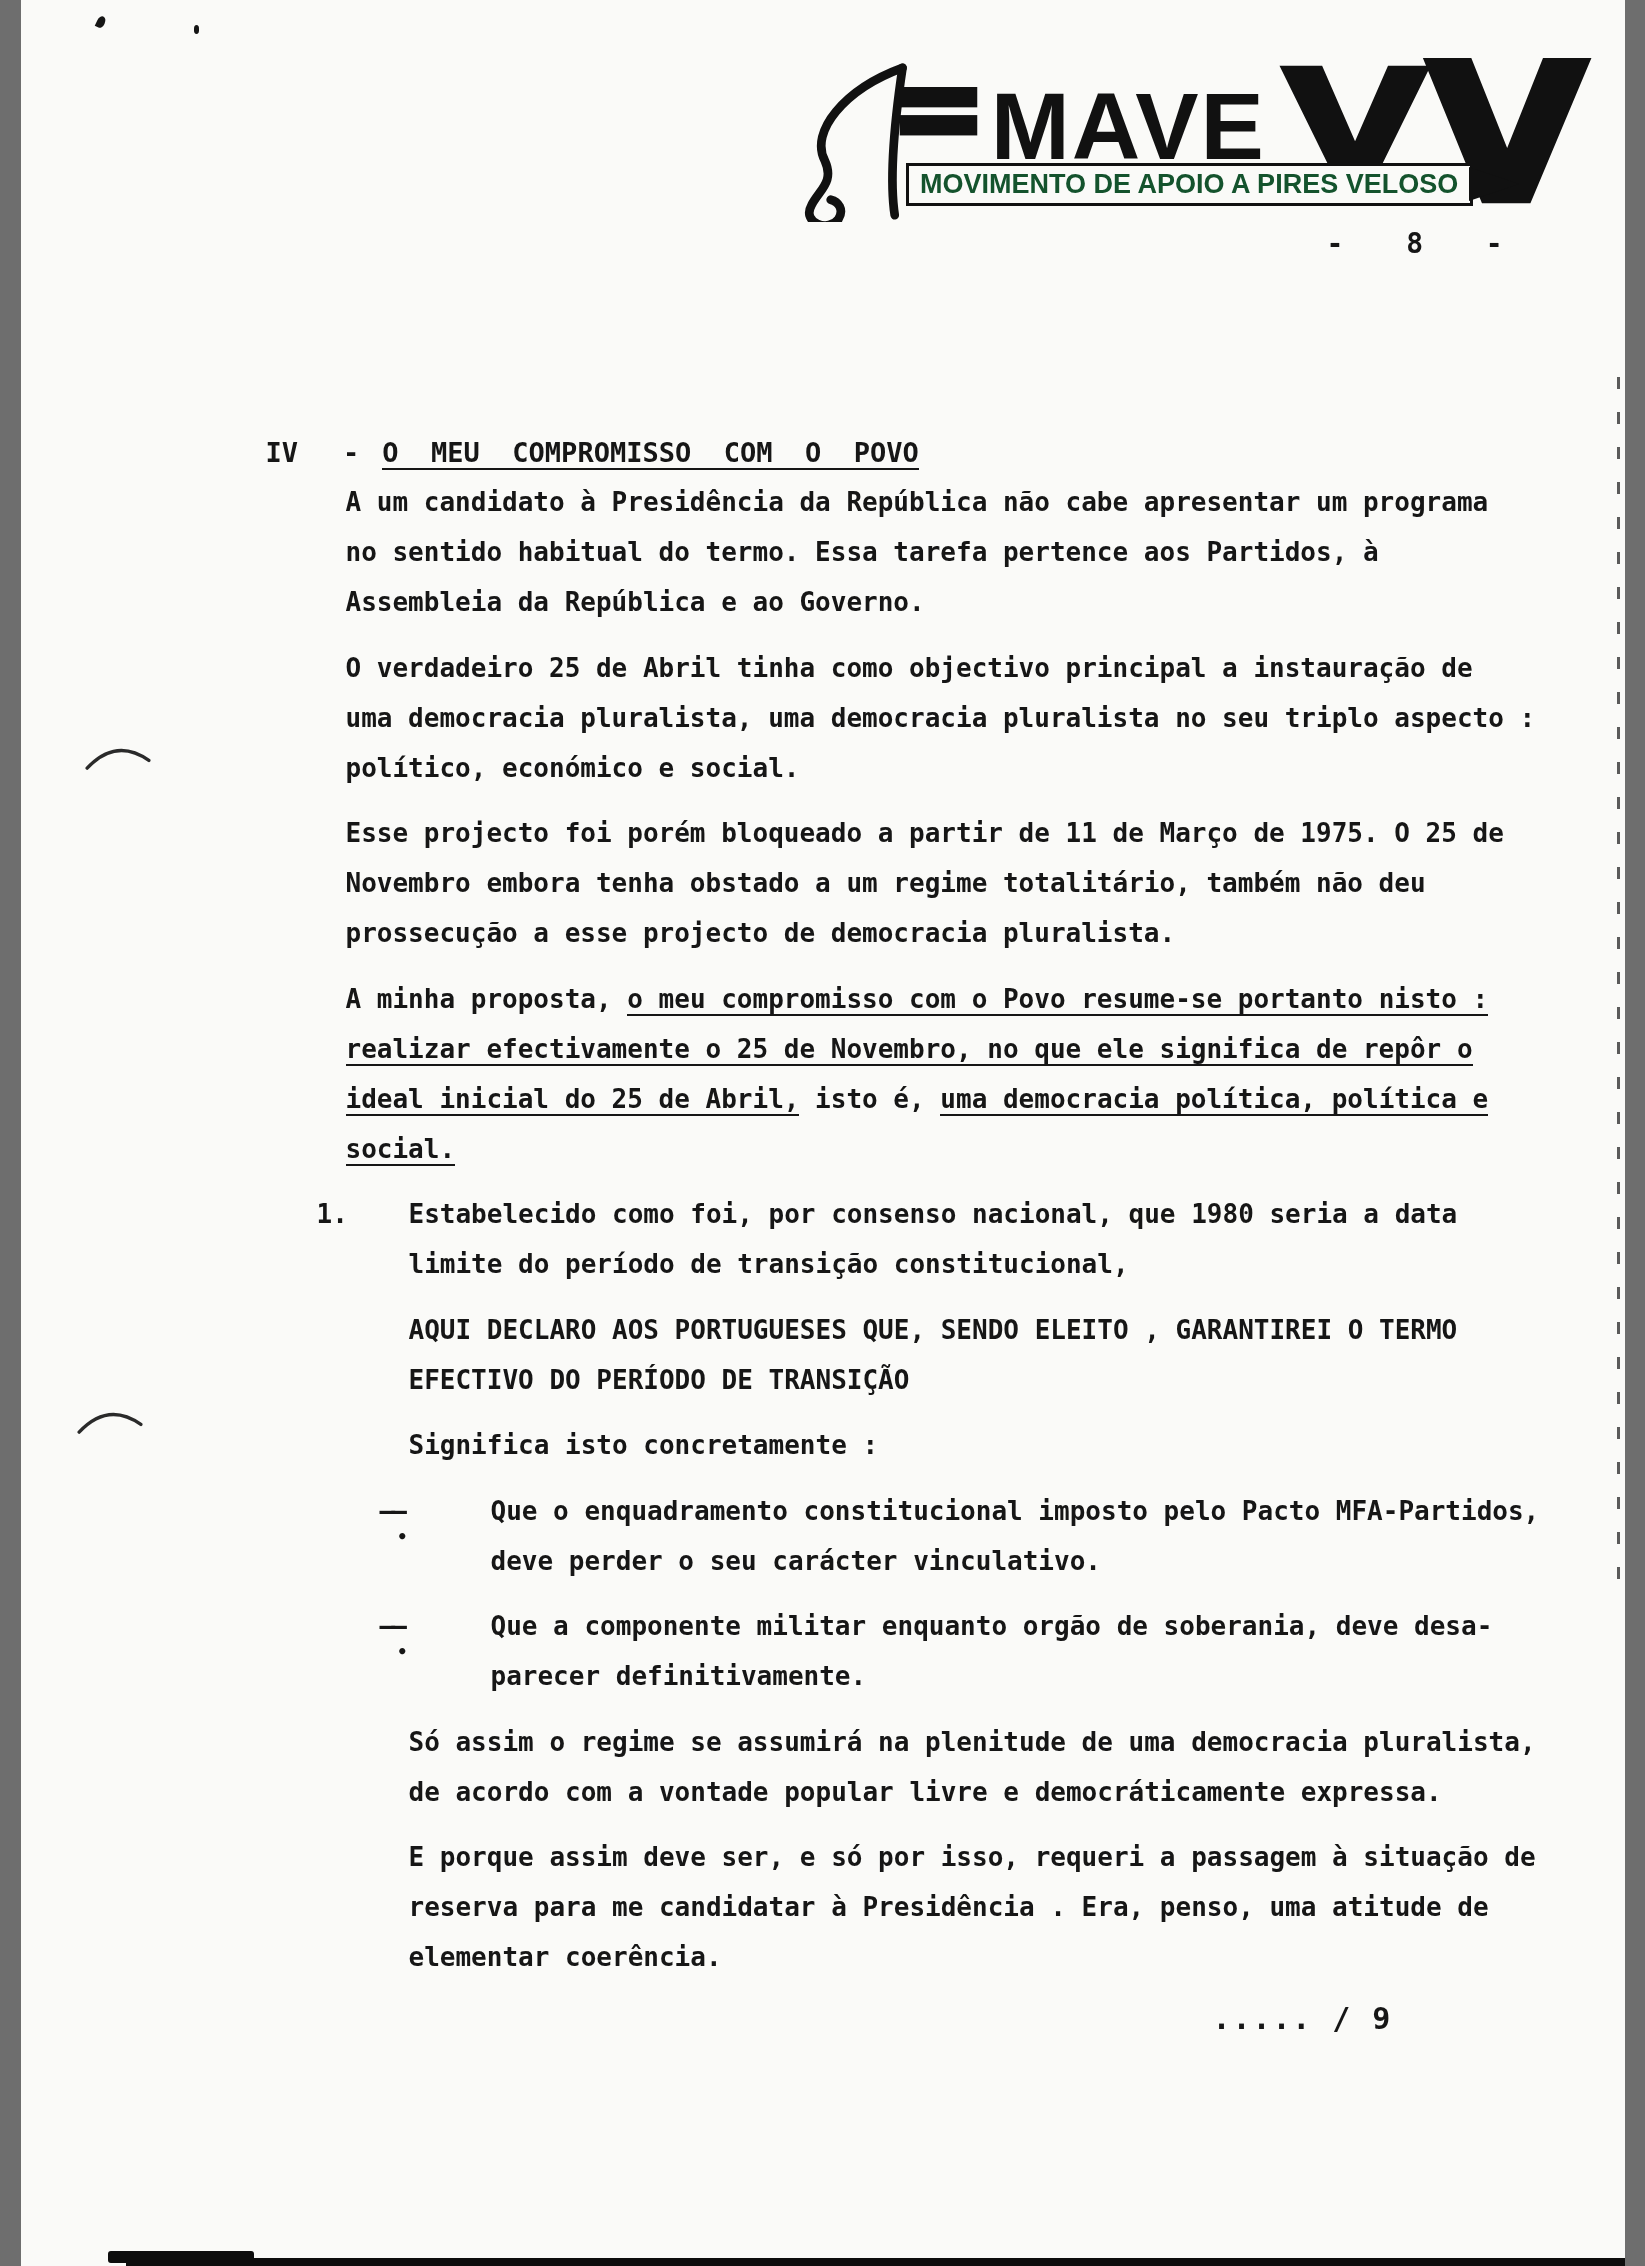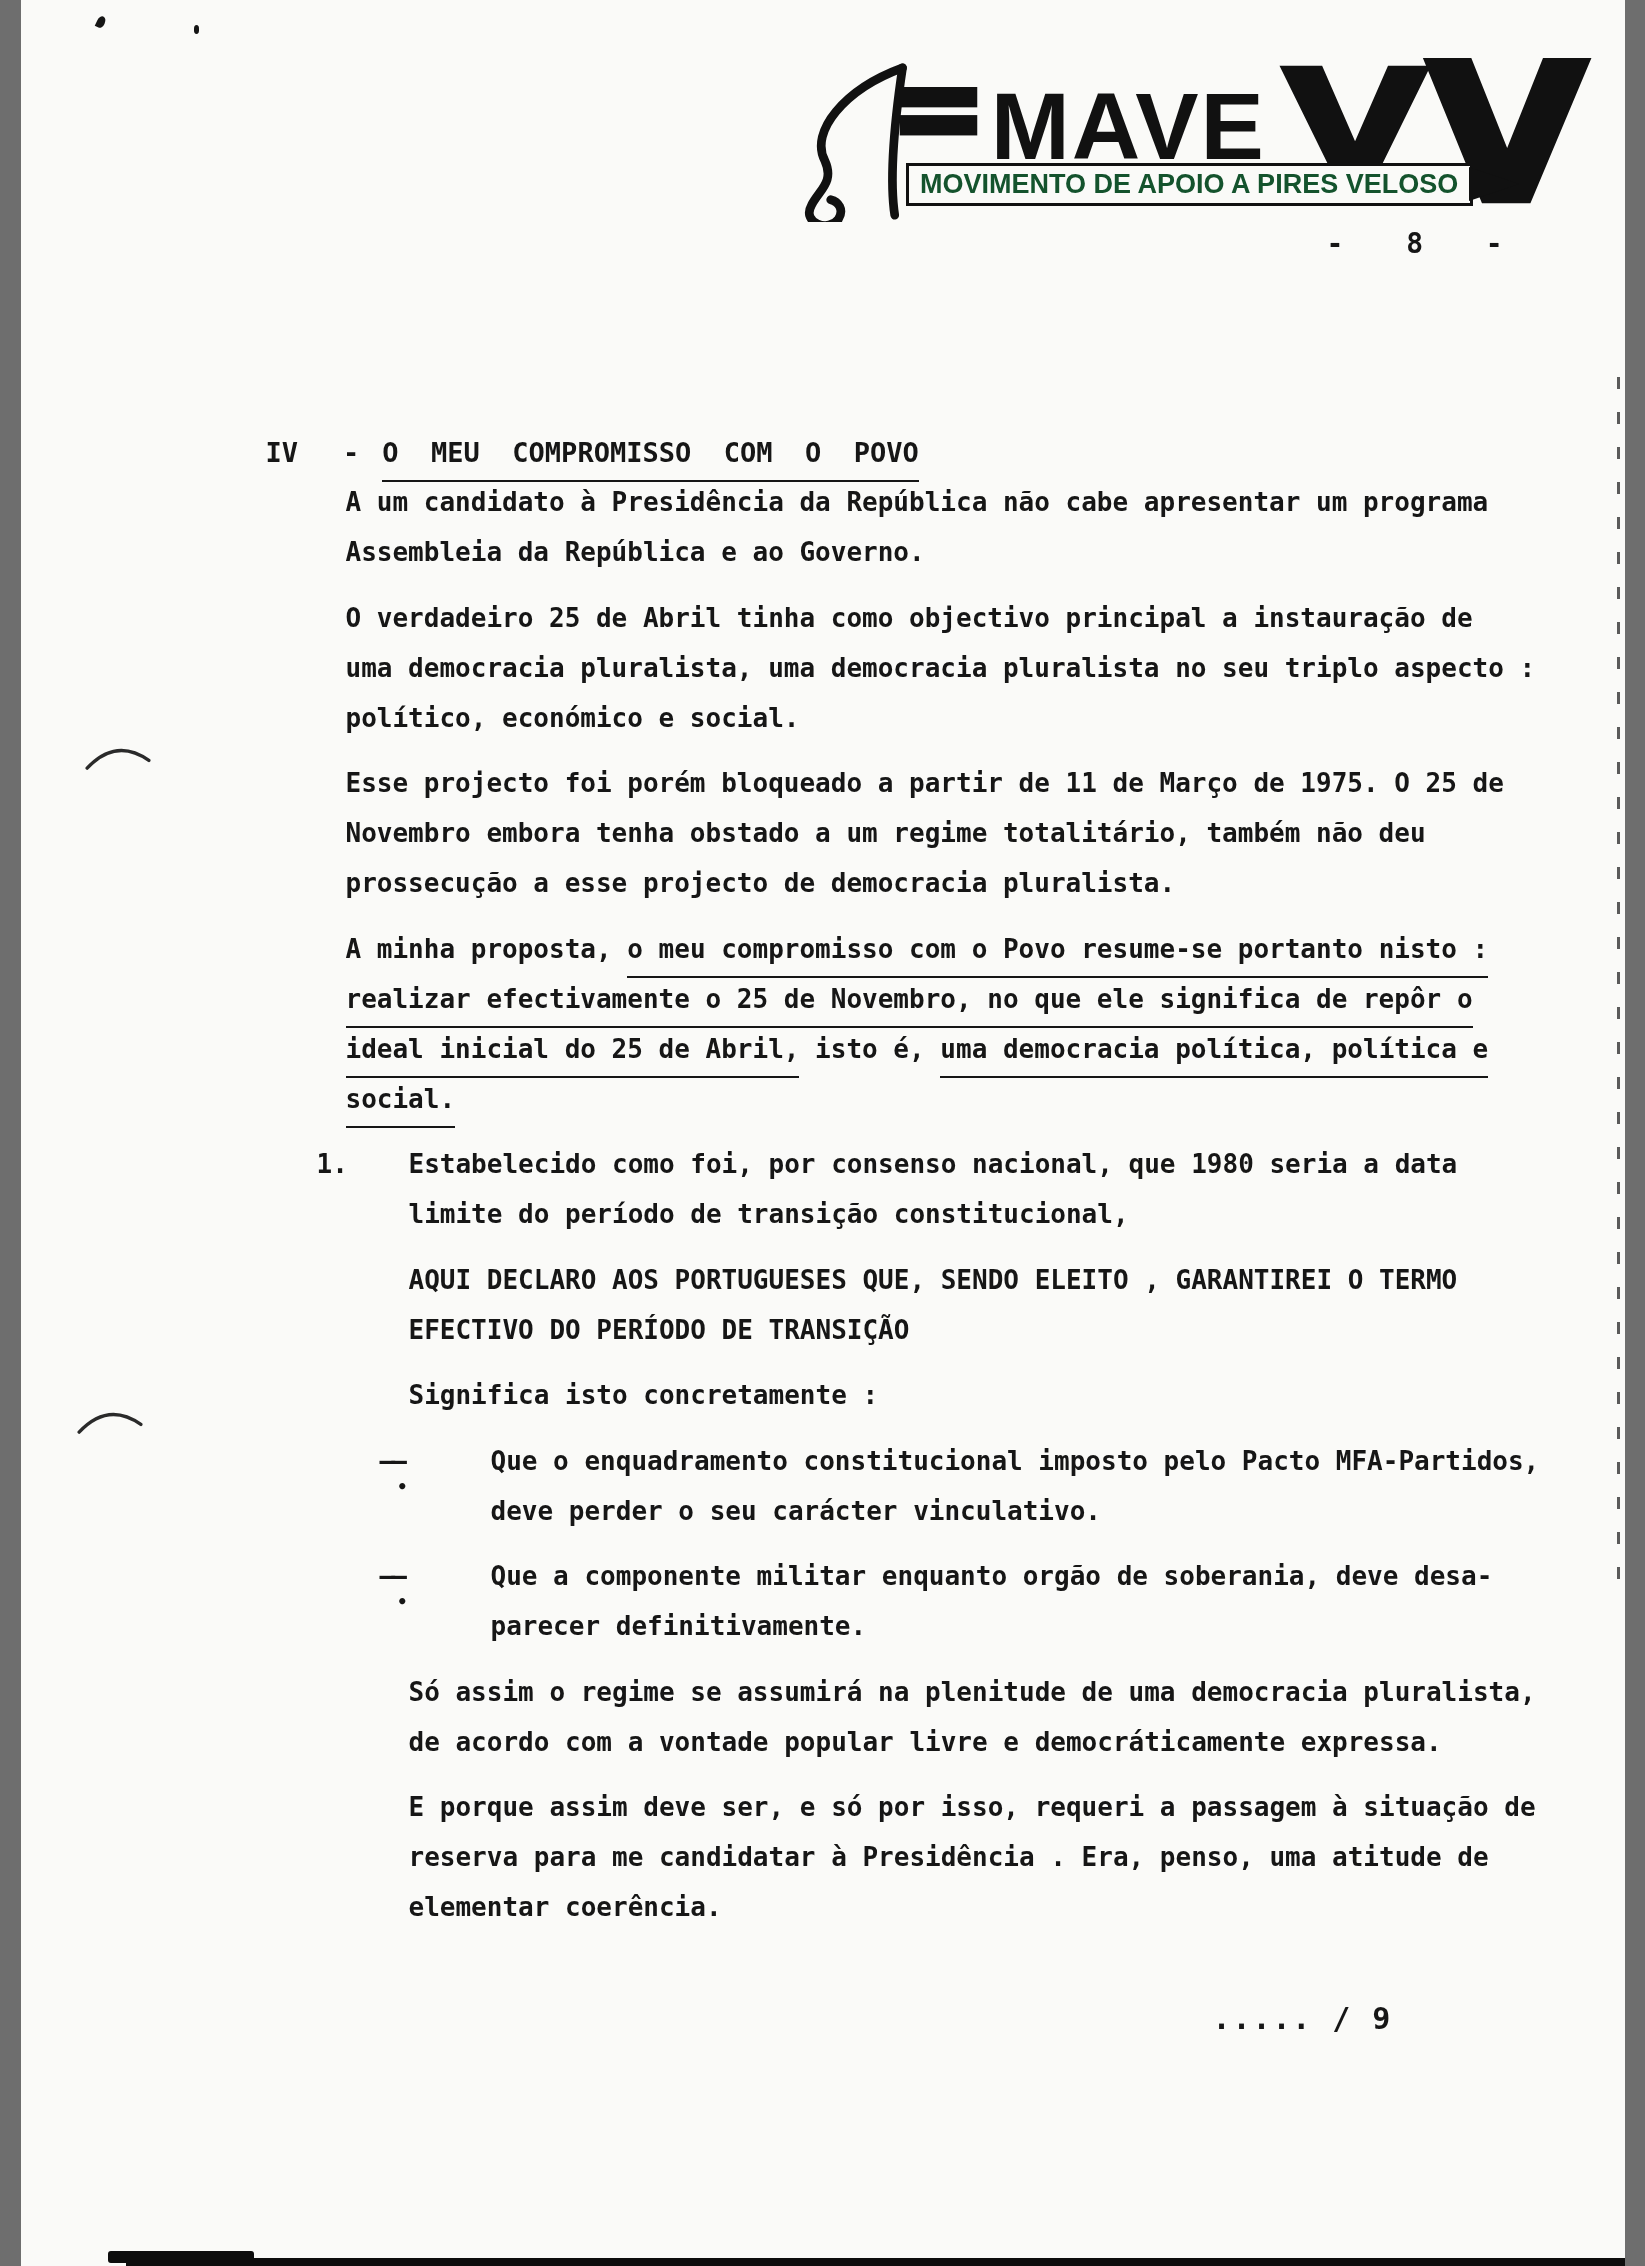--- a/index.html
+++ b/index.html
@@ -43,21 +43,21 @@
   .bbar{position:absolute;left:105px;right:0;bottom:0;height:8.7px;background:#0d0d0d;}
   .bblob{position:absolute;left:87px;bottom:3.9px;width:146px;height:12.6px;background:#0d0d0d;border-radius:2.9px;}
   .speck1{position:absolute;left:76px;top:15.5px;width:7.8px;height:11.6px;background:#151515;border-radius:50% 50% 50% 0;transform:rotate(25deg);}
   .speck2{position:absolute;left:173px;top:25px;width:5.8px;height:8.7px;background:#151515;border-radius:50%;}
   .arc{position:absolute;}
   .arc1{left:62px;top:745px;}
   .arc2{left:54px;top:1409px;}
   
   .heading{position:absolute;left:180px;top:406px;font-size:27px;white-space:pre;}
   .heading .hdash{margin:0 23px 0 45px;}
-  .u{border-bottom:2.9px solid #161616;padding-bottom:12px;}
+  .u{border-bottom:2.9px solid #161616;padding-bottom:0;}
   
   .flow{position:absolute;left:296px;top:477px;width:1242px;}
   .line{white-space:pre;line-height:50px;font-size:26px;min-height:50px;margin-left:29px;}
   .para{margin-bottom:15.5px;}
   .indent1{margin-left:63px;}
   .gap-lg{margin-top:15.5px;}
   .item{position:relative;}
   .item .num{position:absolute;left:0;top:0;font-size:26px;line-height:50px;}
   .item .item-body{margin-left:63px;}
   .dash-item{position:relative;margin-left:63px;}
@@ -94,20 +94,21 @@
   <div class="page-number">-  8  -</div>
 
   <div class="heading">
     <span>IV</span><span class="hdash">-</span><span class="u">O  MEU  COMPROMISSO  COM  O  POVO</span>
   </div>
 
   <div class="flow">
 
     <div class="para">
       <div class="line">A um candidato à Presidência da República não cabe apresentar um programa</div>
+      <div class="line">no sentido habitual do termo. Essa tarefa pertence aos Partidos, à</div>
       <div class="line">Assembleia da República e ao Governo.</div>
     </div>
 
     <div class="para">
       <div class="line">O verdadeiro 25 de Abril tinha como objectivo principal a instauração de</div>
       <div class="line">uma democracia pluralista, uma democracia pluralista no seu triplo aspecto :</div>
       <div class="line">político, económico e social.</div>
     </div>
 
     <div class="para">

